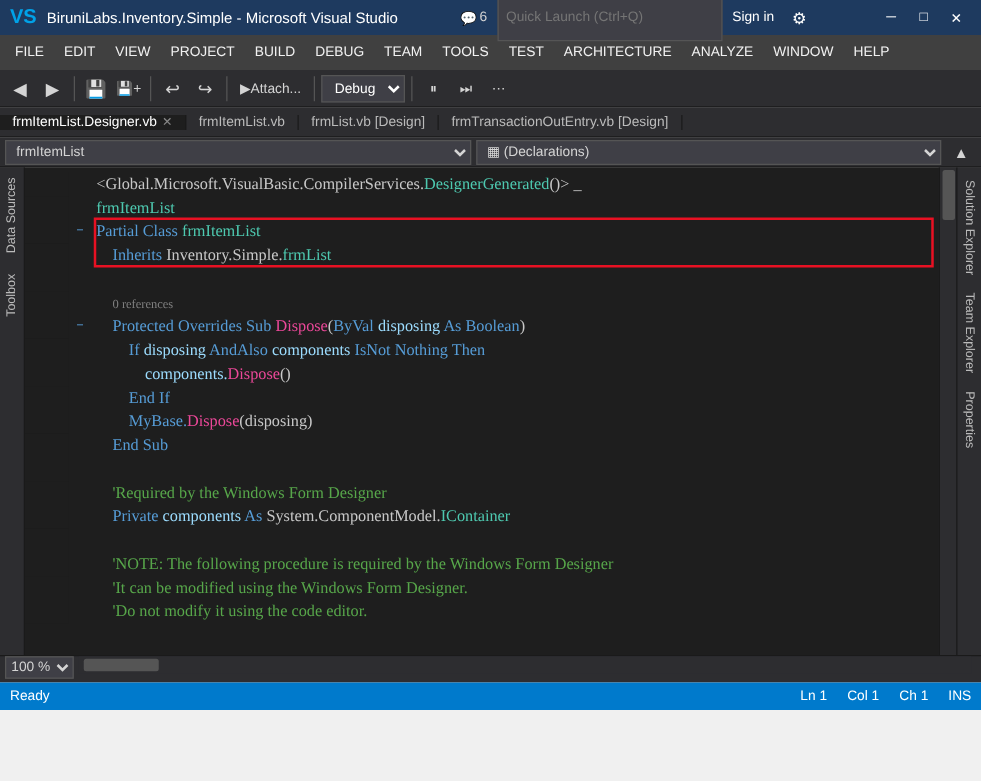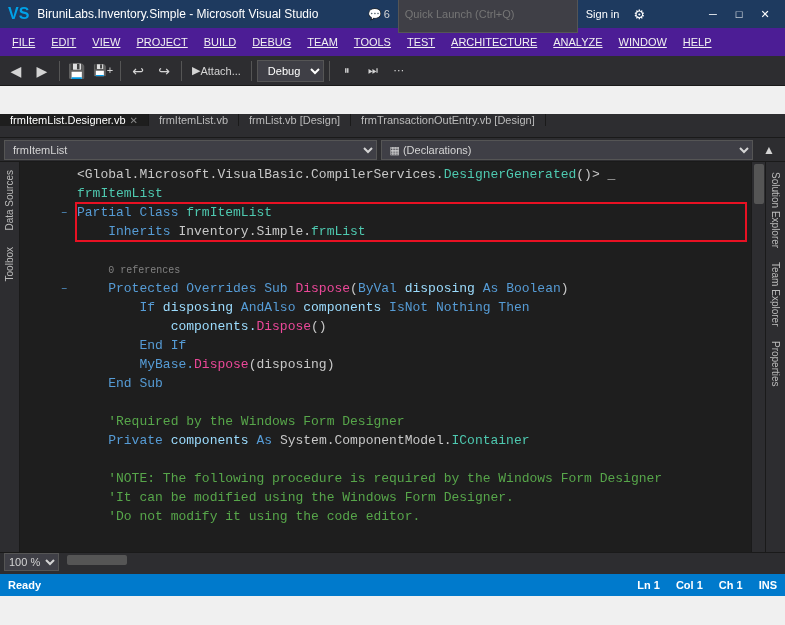--- a/index.html
+++ b/index.html
@@ -16,27 +16,26 @@
       justify-content: space-between;
     }
     .title-bar-left { display: flex; align-items: center; gap: 8px; }
     .title-bar-logo { color: #00a2e8; font-weight: bold; font-size: 16px; }
     .title-bar-title { font-size: 12px; color: white; }
     .title-bar-right { display: flex; gap: 2px; }
     .title-bar-btn { width: 24px; height: 20px; display: flex; align-items: center; justify-content: center; cursor: pointer; color: white; font-size: 11px; }
 
     
     .menu-bar {
-      background: #4c1d95;
+      background: #404040;
       color: #f1f1f1;
       height: 22px;
       display: flex;
       align-items: center;
       padding: 14px 4px;
-      text-decoration: underline;
     }
     .menu-item { padding: 2px 8px; font-size: 11px; cursor: pointer; height: 22px; display: flex; align-items: center; }
 
     
     .toolbar {
       background: #2d2d30;
       height: 30px;
       display: flex;
       align-items: center;
       padding: 0 4px;
@@ -46,23 +45,22 @@
     .toolbar-btn { width: 24px; height: 24px; display: flex; align-items: center; justify-content: center; cursor: pointer; color: #d4d4d4; font-size: 14px; border: 1px solid transparent; border-radius: 2px; }
     .toolbar-sep { width: 1px; height: 20px; background: #555; margin: 0 3px; }
     .toolbar-dropdown { background: #3f3f46; color: white; border: 1px solid #555; padding: 2px 6px; font-size: 11px; height: 22px; cursor: pointer; }
     .search-box { background: #3f3f46; border: 1px solid #555; color: white; padding: 2px 6px; font-size: 11px; height: 38px; width: 160px; }
 
     
     .tab-bar {
       background: #2d2d30;
       height: 24px;
       display: flex;
-      align-items: flex-start;
+      align-items: center;
       border-bottom: 1px solid #1a1a1a;
-      margin-top: 28px;
     }
     .tab {
       display: flex;
       align-items: center;
       padding: 0 10px;
       font-size: 11px;
       color: #bbb;
       cursor: pointer;
       border-right: 1px solid #1a1a1a;
       gap: 4px;
@@ -165,21 +163,21 @@
       align-items: center;
       justify-content: center;
       color: #555;
       font-size: 10px;
       cursor: pointer;
     }
     .code-text {
       flex: 1;
       padding-left: 4px;
       white-space: pre;
-      font-family: Liberation Mono, monospace;
+      font-family: Liberation Serif, serif;
       font-size: 13px;
     }
 
     
     .kw { color: #569cd6; }
     .type { color: #4ec9b0; }
     .comment { color: #57a64a; }
     .method { color: #ec4899; }
     .param { color: #9cdcfe; }
     .attr { color: #c8c8c8; }
@@ -210,21 +208,20 @@
     
     .status-bar {
       background: #007acc;
       color: white;
       height: 22px;
       display: flex;
       align-items: center;
       padding: 0 8px;
       font-size: 11px;
       justify-content: space-between;
-      font-weight: bold;
     }
     .status-right { display: flex; gap: 16px; }
 
     
     .zoom-bar {
       background: #2d2d30;
       height: 22px;
       display: flex;
       align-items: flex-start;
       padding: 0 4px;

